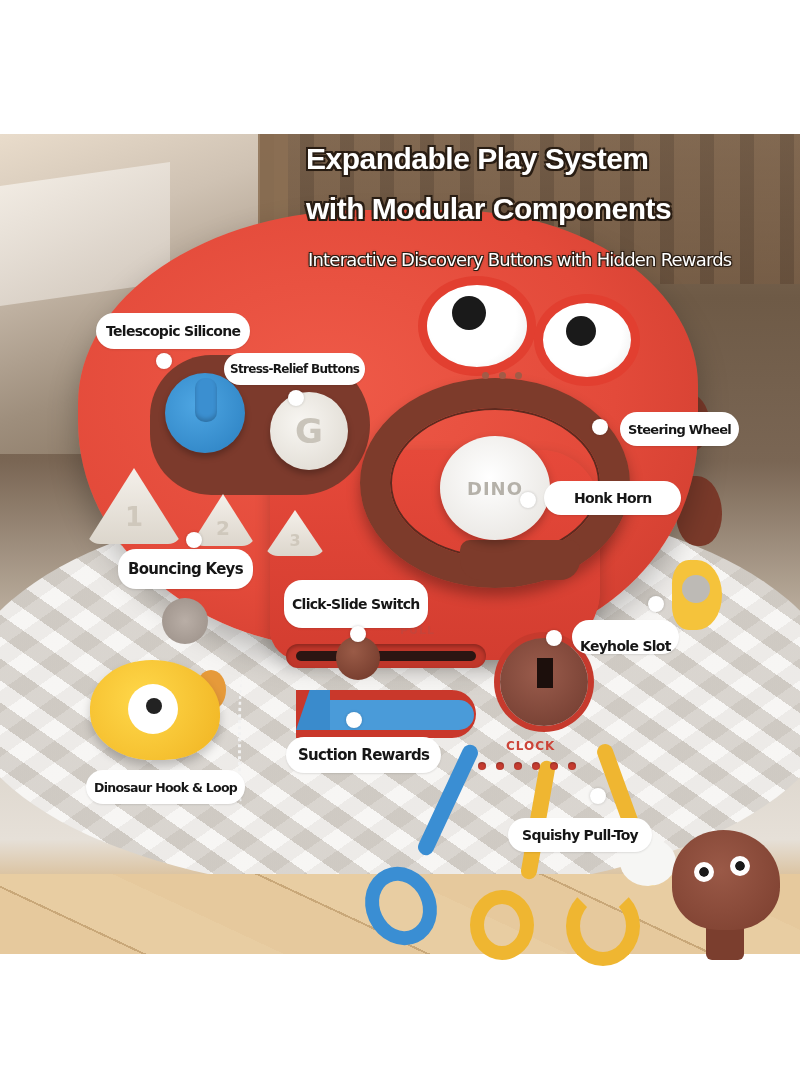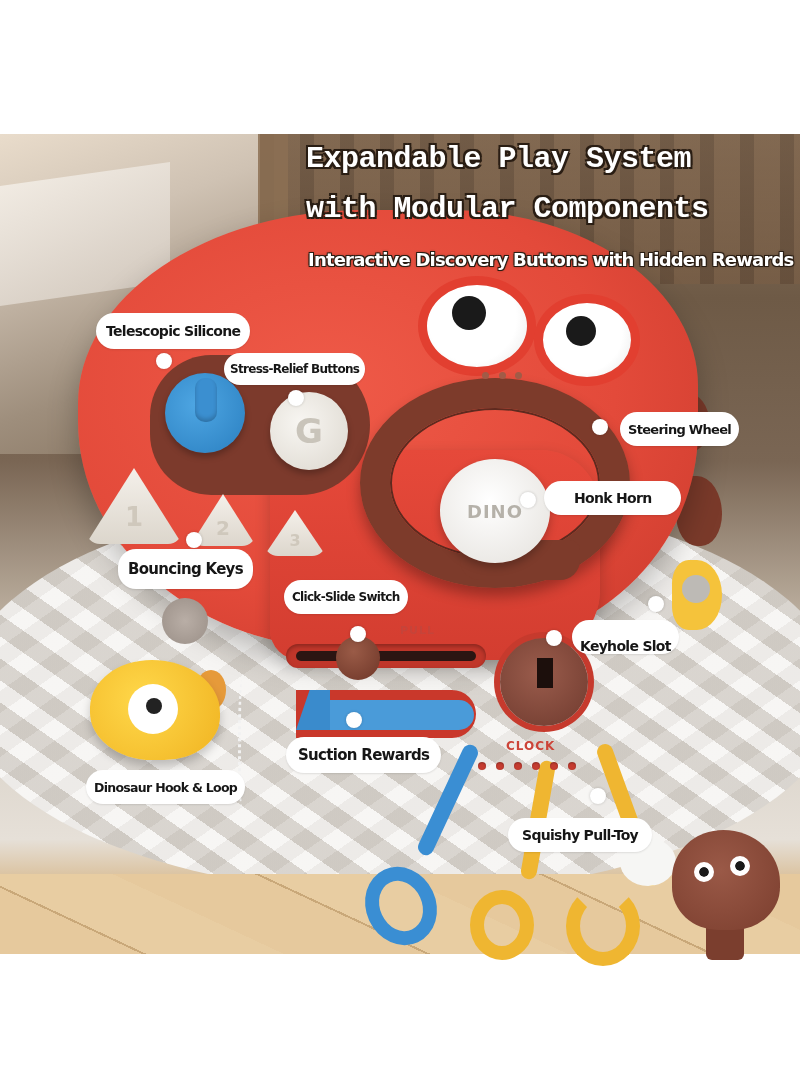--- a/index.html
+++ b/index.html
@@ -49,21 +49,21 @@
     clip-path: polygon(50% 0, 100% 100%, 0 100%); display: flex; align-items: flex-end; justify-content: center;
     color: #cfc8bc; font-weight: bold; }
   .key-1 { left: 86px; top: 468px; width: 96px; height: 76px; font-size: 26px; padding-bottom: 12px; }
   .key-2 { left: 190px; top: 494px; width: 66px; height: 52px; font-size: 20px; padding-bottom: 6px; }
   .key-3 { left: 264px; top: 510px; width: 62px; height: 46px; font-size: 16px; padding-bottom: 6px; }
 
   .wheel { position: absolute; left: 360px; top: 378px; width: 270px; height: 210px; border-radius: 50%;
     border: 30px solid #7d3b2b; box-shadow: 0 8px 14px rgba(0,0,0,.3), inset 0 0 0 2px #5e2a1f; }
   .wheel-top-bolts { position: absolute; left: 482px; top: 372px; width: 40px; height: 10px; display: flex; justify-content: space-between; }
   .bolt { width: 7px; height: 7px; border-radius: 50%; background: #a15b47; }
-  .horn { position: absolute; left: 440px; top: 459px; width: 110px; height: 104px; border-radius: 50%;
+  .horn { position: absolute; left: 440px; top: 436px; width: 110px; height: 104px; border-radius: 50%;
     background: radial-gradient(circle at 45% 40%, #ffffff, #e4e1dc); box-shadow: 0 4px 8px rgba(0,0,0,.25);
     display: flex; align-items: center; justify-content: center; color: #b5b1a9; font-weight: bold; font-size: 18px; letter-spacing: 1px; }
   .wheel-base { position: absolute; left: 460px; top: 540px; width: 120px; height: 40px; background: #7d3b2b; border-radius: 10px 10px 20px 20px; }
 
   .felt { position: absolute; left: 162px; top: 598px; width: 46px; height: 46px; border-radius: 50%; background: radial-gradient(circle, #b9aea6, #9a8f87); }
   .slot-groove { position: absolute; left: 286px; top: 644px; width: 200px; height: 24px; border-radius: 12px; background: #c0362a; box-shadow: inset 0 2px 4px rgba(0,0,0,.3); }
   .slot-inner { position: absolute; left: 296px; top: 651px; width: 180px; height: 10px; border-radius: 5px; background: #2c1512; }
   .slider-knob { position: absolute; left: 336px; top: 636px; width: 44px; height: 44px; border-radius: 50%; background: radial-gradient(circle at 40% 35%, #9a5b47, #6e3628); }
   .pull-text { position: absolute; left: 400px; top: 624px; font-size: 11px; font-weight: bold; color: #c6443a; letter-spacing: 1px; }
   .strip-track { position: absolute; left: 296px; top: 690px; width: 180px; height: 48px; background: #c9382b; border-radius: 0 24px 24px 0; }
@@ -94,25 +94,25 @@
   .loop-yellow { left: 470px; top: 890px; width: 64px; height: 70px; border-color: #efb631; }
   .loop-yellow-2 { left: 566px; top: 886px; width: 74px; height: 80px; border-color: #efb631; border-top-color: transparent; }
   .white-disc { position: absolute; left: 620px; top: 838px; width: 56px; height: 48px; border-radius: 50%; background: #f6f6f4; }
 
   .key-dino { position: absolute; left: 672px; top: 830px; width: 108px; height: 100px; border-radius: 50% 55% 45% 45%;
     background: radial-gradient(circle at 45% 40%, #9a5947, #7b3e2e); }
   .key-dino-stem { position: absolute; left: 706px; top: 920px; width: 38px; height: 40px; background: #7b3e2e; border-radius: 6px; }
   .key-dino-eye { position: absolute; width: 20px; height: 20px; border-radius: 50%; background: #fff; border: 5px solid #fff; box-shadow: inset 0 0 0 6px #1a1a1a; }
 
   
-  .headline { position: absolute; left: 306px; color: #ffffff; font-family: Liberation Mono, monospace; font-weight: bold; white-space: nowrap;
+  .headline { position: absolute; left: 306px; color: #ffffff; font-family: Liberation Sans, sans-serif; font-weight: bold; white-space: nowrap;
     text-shadow: 0 0 3px #2a1e14, 2px 2px 0 #2a1e14, -2px -2px 0 #2a1e14, 2px -2px 0 #2a1e14, -2px 2px 0 #2a1e14; letter-spacing: -0.5px; }
   .headline-1 { top: 142px; font-size: 30px; }
   .headline-2 { top: 192px; font-size: 30px; }
-  .subheadline { position: absolute; left: 308px; top: 249px; font-size: 18px; color: #fff; font-weight: bold; white-space: nowrap; letter-spacing: -0.8px;
+  .subheadline { position: absolute; left: 308px; top: 249px; font-size: 18px; color: #fff; font-weight: normal; white-space: nowrap; letter-spacing: -0.8px;
     text-shadow: 0 0 3px #2a1e14, 1px 1px 0 #2a1e14, -1px -1px 0 #2a1e14, 1px -1px 0 #2a1e14, -1px 1px 0 #2a1e14; }
 
   
   .callout { position: absolute; background: #ffffff; border-radius: 18px; color: #161616; font-weight: bold;
     font-family: "DejaVu Sans", sans-serif; white-space: nowrap; letter-spacing: -0.7px; padding: 0 10px;
     display: flex; align-items: center; box-shadow: 0 1px 2px rgba(0,0,0,.1); }
   .dot { position: absolute; width: 16px; height: 16px; border-radius: 50%; background: #ffffff; box-shadow: 0 0 3px rgba(0,0,0,.2); }
 </style>
 </head>
 <body>
@@ -228,21 +228,21 @@
 <div class="callout" style="left:544px;top:481px;height:34px;font-size:14px;padding:0 30px;">
     <span>Honk Horn</span>
   </div>
 <div class="dot" style="left:520px;top:492px;"></div>
 
 <div class="callout" style="left:118px;top:549px;height:40px;font-size:15px;">
     <span>Bouncing Keys</span>
   </div>
 <div class="dot" style="left:186px;top:532px;"></div>
 
-<div class="callout" style="left:284px;top:580px;height:34px;font-size:12px;padding:0 8px;">
+<div class="callout" style="left:284px;top:580px;height:48px;font-size:14px;padding:0 8px;">
     <span>Click-Slide Switch</span>
   </div>
 <div class="dot" style="left:350px;top:626px;"></div>
 
 <div class="callout" style="left:572px;top:620px;height:34px;font-size:14px;padding:0 8px;align-items:flex-end;">
     <span>Keyhole Slot</span>
   </div>
 <div class="dot" style="left:546px;top:630px;"></div>
 <div class="dot" style="left:648px;top:596px;"></div>
 

